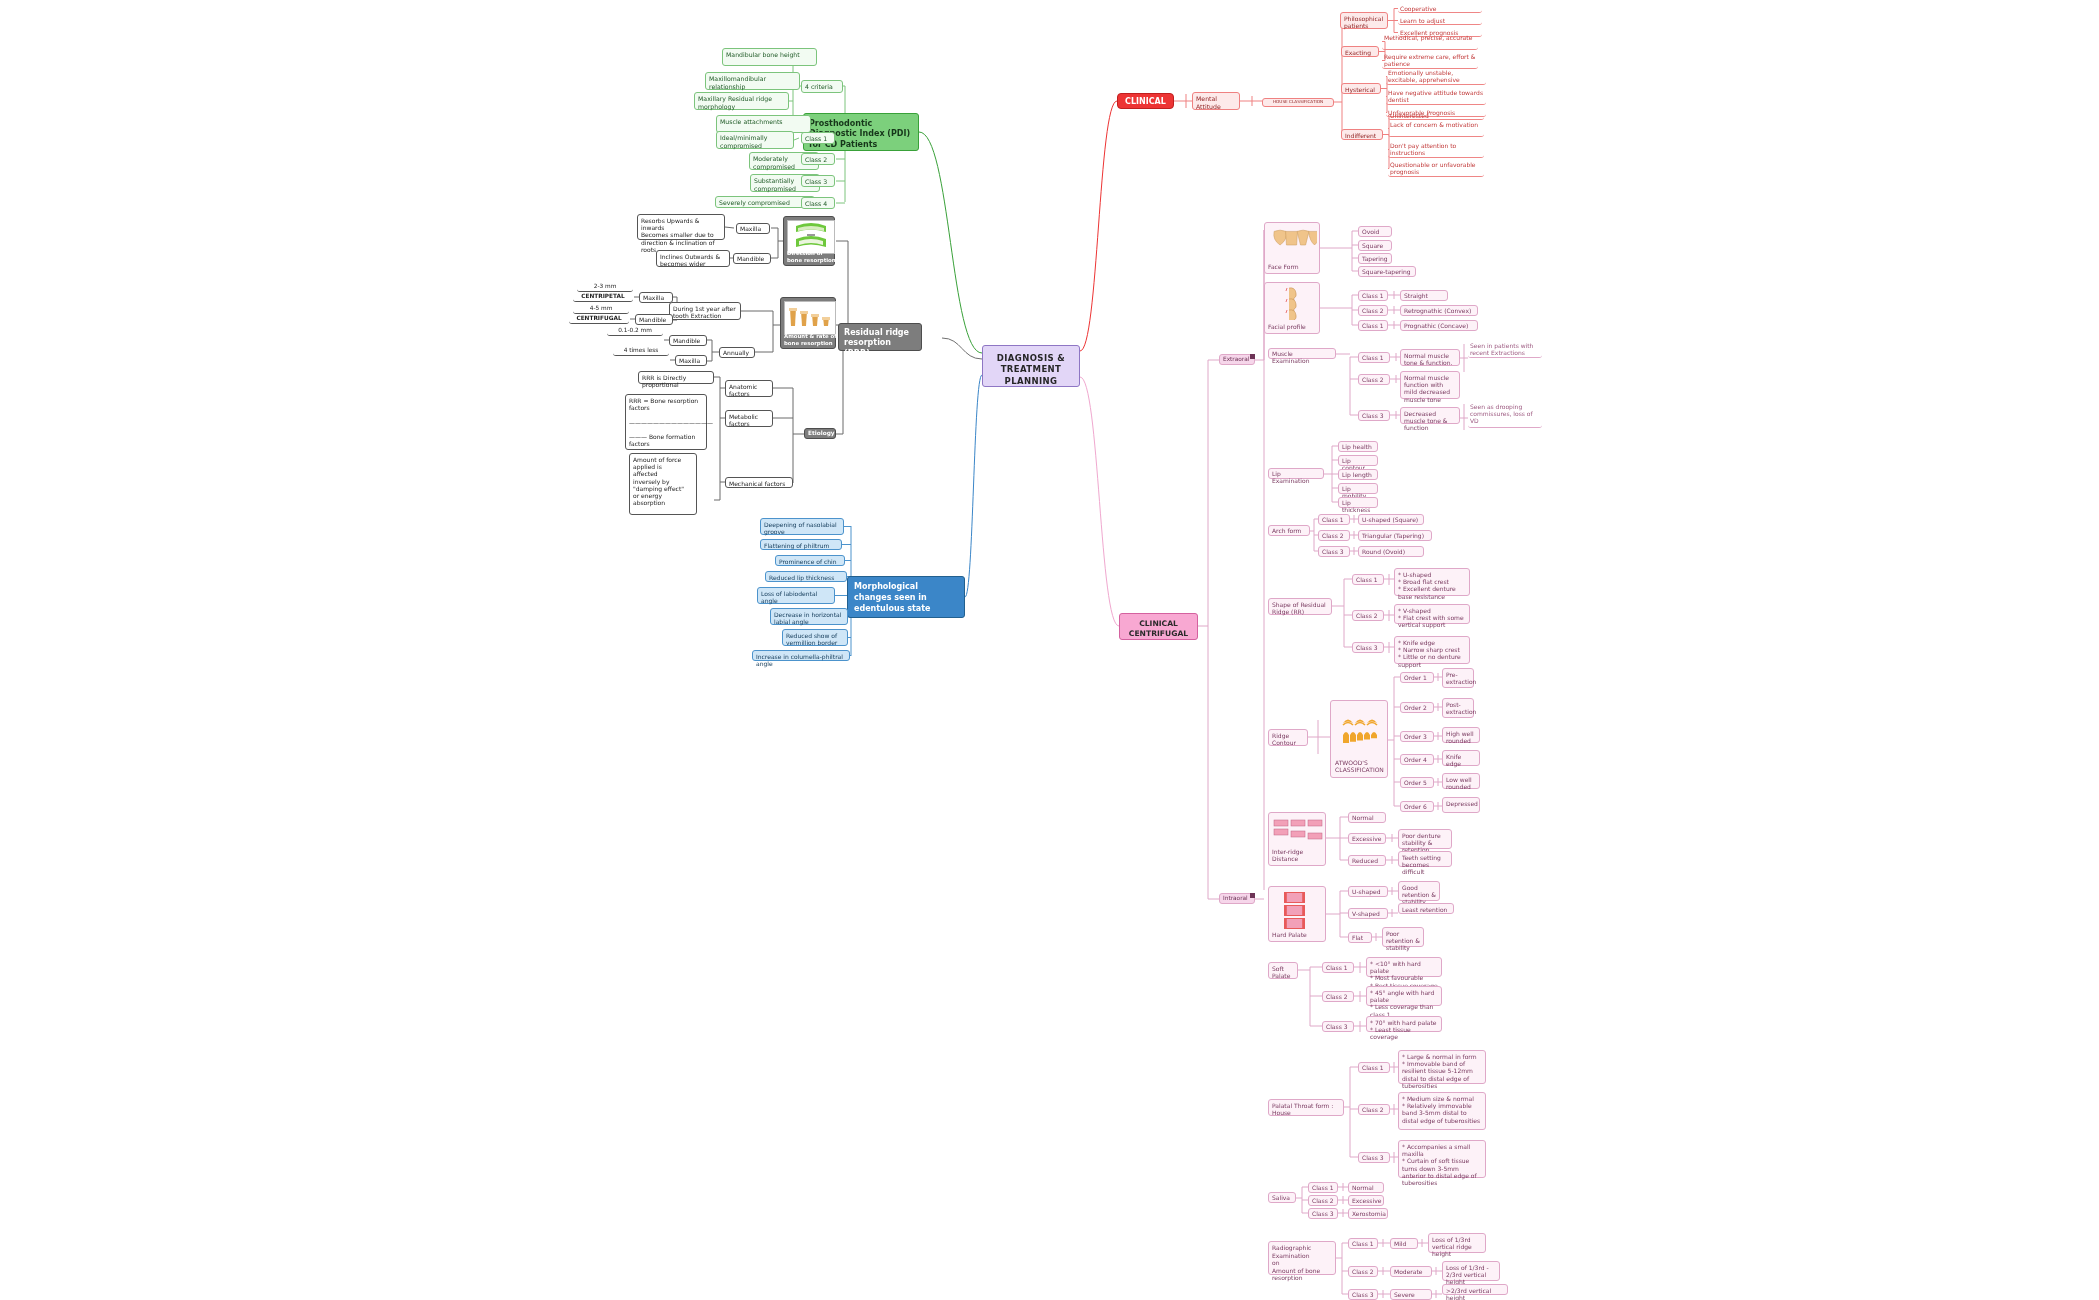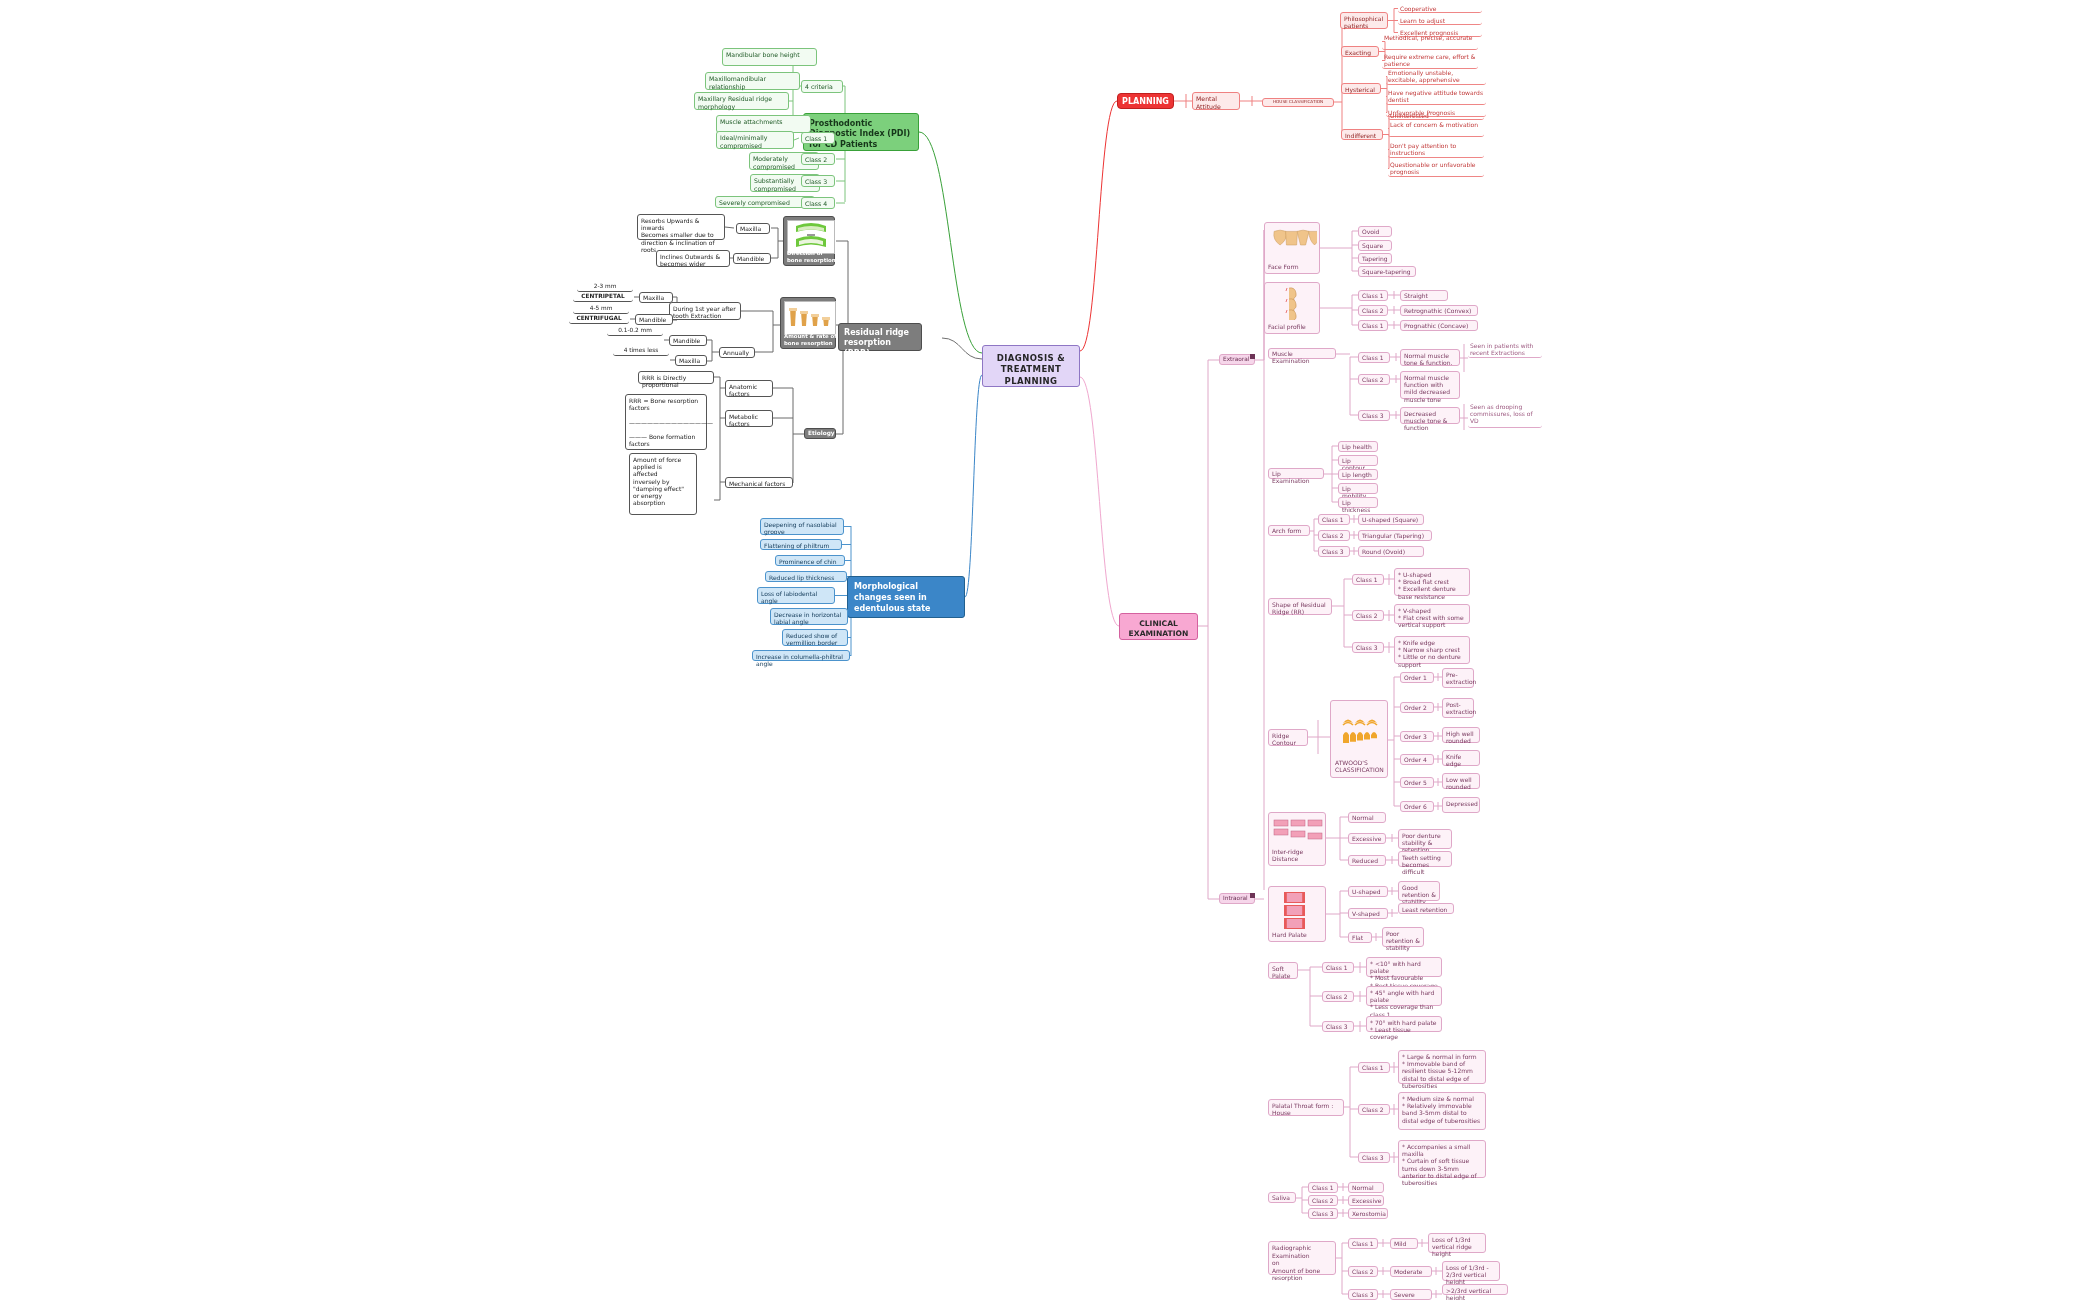--- a/index.html
+++ b/index.html
@@ -261,22 +261,22 @@
       <path d="M 1336 1258 L 1342 1258" fill="none" stroke="#dfa8c8" stroke-width="1"></path>
       <path d="M 1342 1243 L 1342 1294" fill="none" stroke="#dfa8c8" stroke-width="1"></path>
       <path d="M 1342 1243 L 1348 1243" fill="none" stroke="#dfa8c8" stroke-width="1"></path>
       <path d="M 1342 1271 L 1348 1271" fill="none" stroke="#dfa8c8" stroke-width="1"></path>
       <path d="M 1342 1294 L 1348 1294" fill="none" stroke="#dfa8c8" stroke-width="1"></path>
     </svg>
 <div class="node center" style="left: 982px; top: 345px; width: 98px; height: 42px; font-size: 8.5px; padding: 7px 4px; text-align: center; line-height: 1.35;">DIAGNOSIS &amp; TREATMENT PLANNING</div>
     <div class="node g-fill" style="left: 803px; top: 113px; width: 116px; height: 38px; font-size: 8px; padding: 5px; line-height: 1.3;">Prosthodontic Diagnostic Index (PDI) for CD Patients</div>
     <div class="node k-fill" style="left: 838px; top: 323px; width: 84px; height: 28px; font-size: 8px; padding: 4px 5px; line-height: 1.3;">Residual ridge resorption (RRR)</div>
     <div class="node b-fill" style="left: 847px; top: 576px; width: 118px; height: 42px; font-size: 8px; padding: 5px 6px; line-height: 1.35;">Morphological changes seen in edentulous state</div>
-    <div class="node r-fill mainlbl" style="left: 1117px; top: 93px; width: 57px; height: 16px; font-size: 8px; padding: 3px 2px;">PLANNING</div>
-    <div class="node p-fill" style="left: 1119px; top: 613px; width: 79px; height: 27px; font-size: 7.6px; padding: 5px 2px; line-height: 1.3;">CLINICAL EXAMINATION</div>
+    <div class="node r-fill mainlbl" style="left: 1117px; top: 93px; width: 57px; height: 16px; font-size: 8px; padding: 3px 2px;">CLINICAL</div>
+    <div class="node p-fill" style="left: 1119px; top: 613px; width: 79px; height: 27px; font-size: 7.6px; padding: 5px 2px; line-height: 1.3;">CLINICAL CENTRIFUGAL</div>
     <div class="node g-out fold" style="left: 722px; top: 48px; width: 95px; height: 18px; font-size: 6.2px; padding: 2px 3px; line-height: 1.25;">Mandibular bone height</div>
     <div class="node g-out fold" style="left: 705px; top: 72px; width: 95px; height: 18px; font-size: 6.2px; padding: 2px 3px; line-height: 1.25;">Maxillomandibular relationship</div>
     <div class="node g-out fold" style="left: 694px; top: 92px; width: 95px; height: 18px; font-size: 6.2px; padding: 2px 3px; line-height: 1.25;">Maxillary Residual ridge morphology</div>
     <div class="node g-out fold" style="left: 716px; top: 115px; width: 95px; height: 18px; font-size: 6.2px; padding: 2px 3px; line-height: 1.25;">Muscle attachments</div>
     <div class="node g-out fold" style="left: 801px; top: 80px; width: 42px; height: 13px; font-size: 6.2px; padding: 2px 3px;">4 criteria</div>
     <div class="node g-out fold" style="left: 716px; top: 131px; width: 78px; height: 18px; font-size: 6.2px; padding: 2px 3px; line-height: 1.25;">Ideal/minimally compromised</div>
     <div class="node g-out fold" style="left: 801px; top: 132px; width: 34px; height: 12px; font-size: 6.2px; padding: 2px 3px;">Class 1</div>
     <div class="node g-out fold" style="left: 749px; top: 152px; width: 70px; height: 18px; font-size: 6.2px; padding: 2px 3px; line-height: 1.25;">Moderately compromised</div>
     <div class="node g-out fold" style="left: 801px; top: 153px; width: 34px; height: 12px; font-size: 6.2px; padding: 2px 3px;">Class 2</div>
     <div class="node g-out fold" style="left: 750px; top: 174px; width: 70px; height: 18px; font-size: 6.2px; padding: 2px 3px; line-height: 1.25;">Substantially compromised</div>

